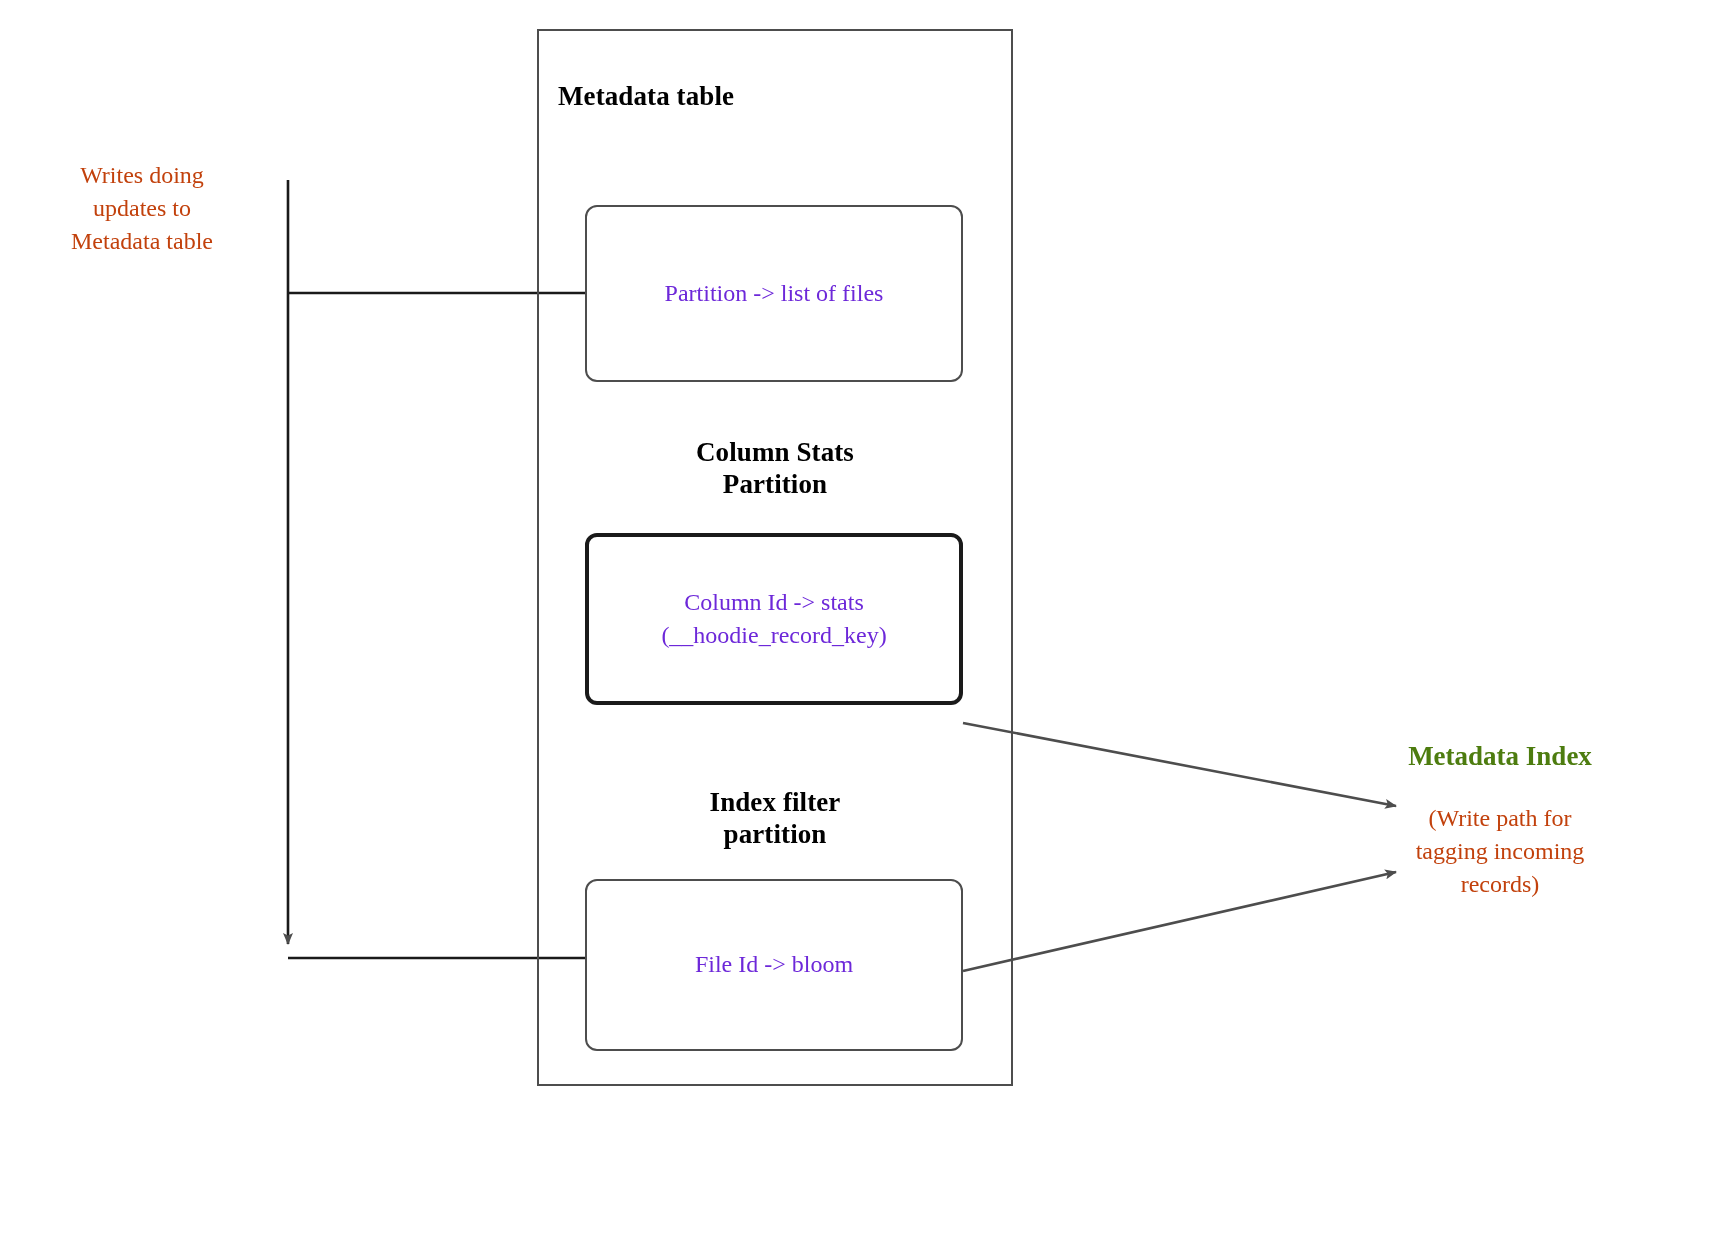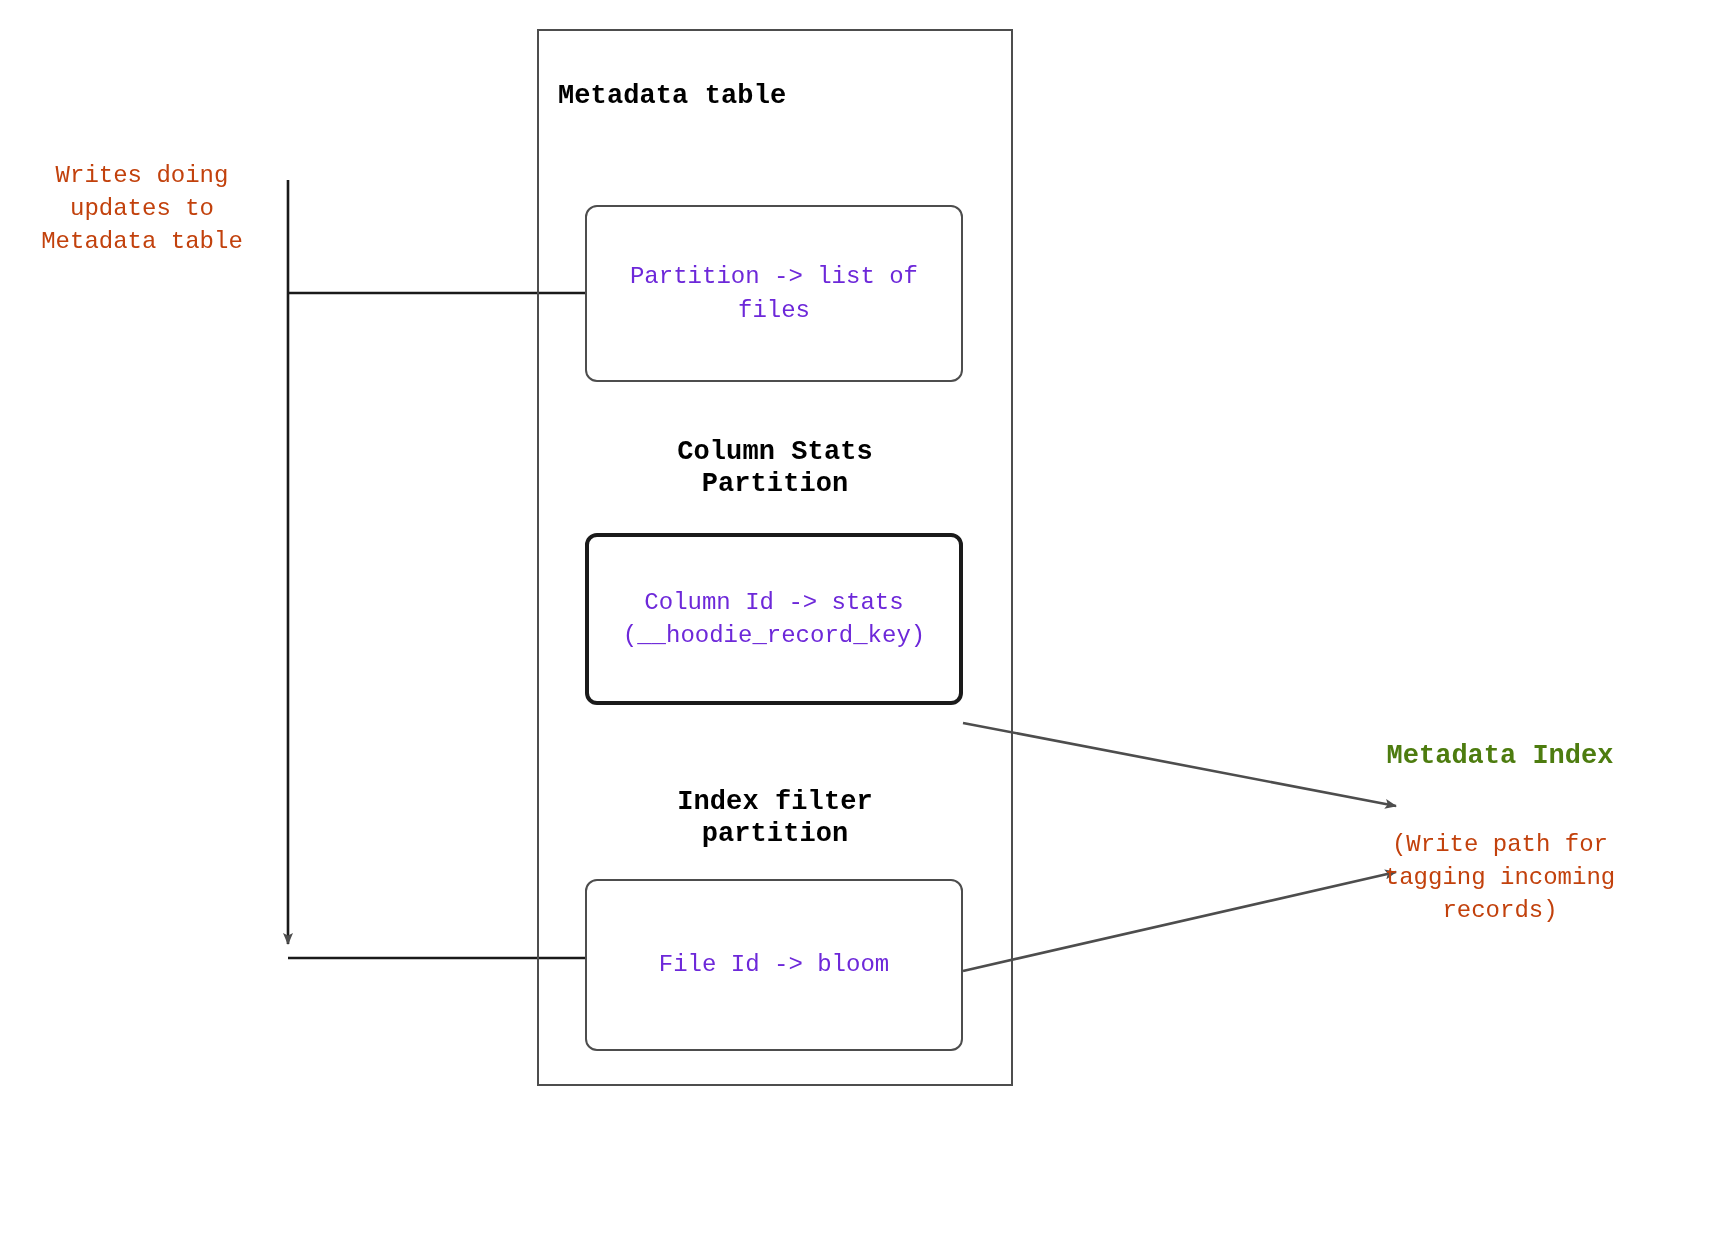--- a/index.html
+++ b/index.html
@@ -6,21 +6,21 @@
   html, body {
     margin: 0;
     padding: 0;
     background: #ffffff;
   }
   #canvas {
     position: relative;
     width: 1718px;
     height: 1244px;
     background: #ffffff;
-    font-family: Liberation Mono, monospace;
+    font-family: Liberation Serif, serif;
     color: #000000;
     overflow: hidden;
   }
   svg.layer {
     position: absolute;
     left: 0;
     top: 0;
     width: 1718px;
     height: 1244px;
     pointer-events: none;
@@ -132,21 +132,21 @@
     top: 740px;
     width: 420px;
     text-align: center;
     font-weight: bold;
     font-size: 27px;
     line-height: 1.2;
     color: #4d7c0f;
   }
   #metadata-index-caption {
     left: 1300px;
-    top: 828px;
+    top: 802px;
     width: 400px;
   }
 </style>
 </head>
 <body>
 
 <div id="canvas">
 
   <svg class="layer" viewBox="0 0 1718 1244" xmlns="http://www.w3.org/2000/svg">
     <defs>

